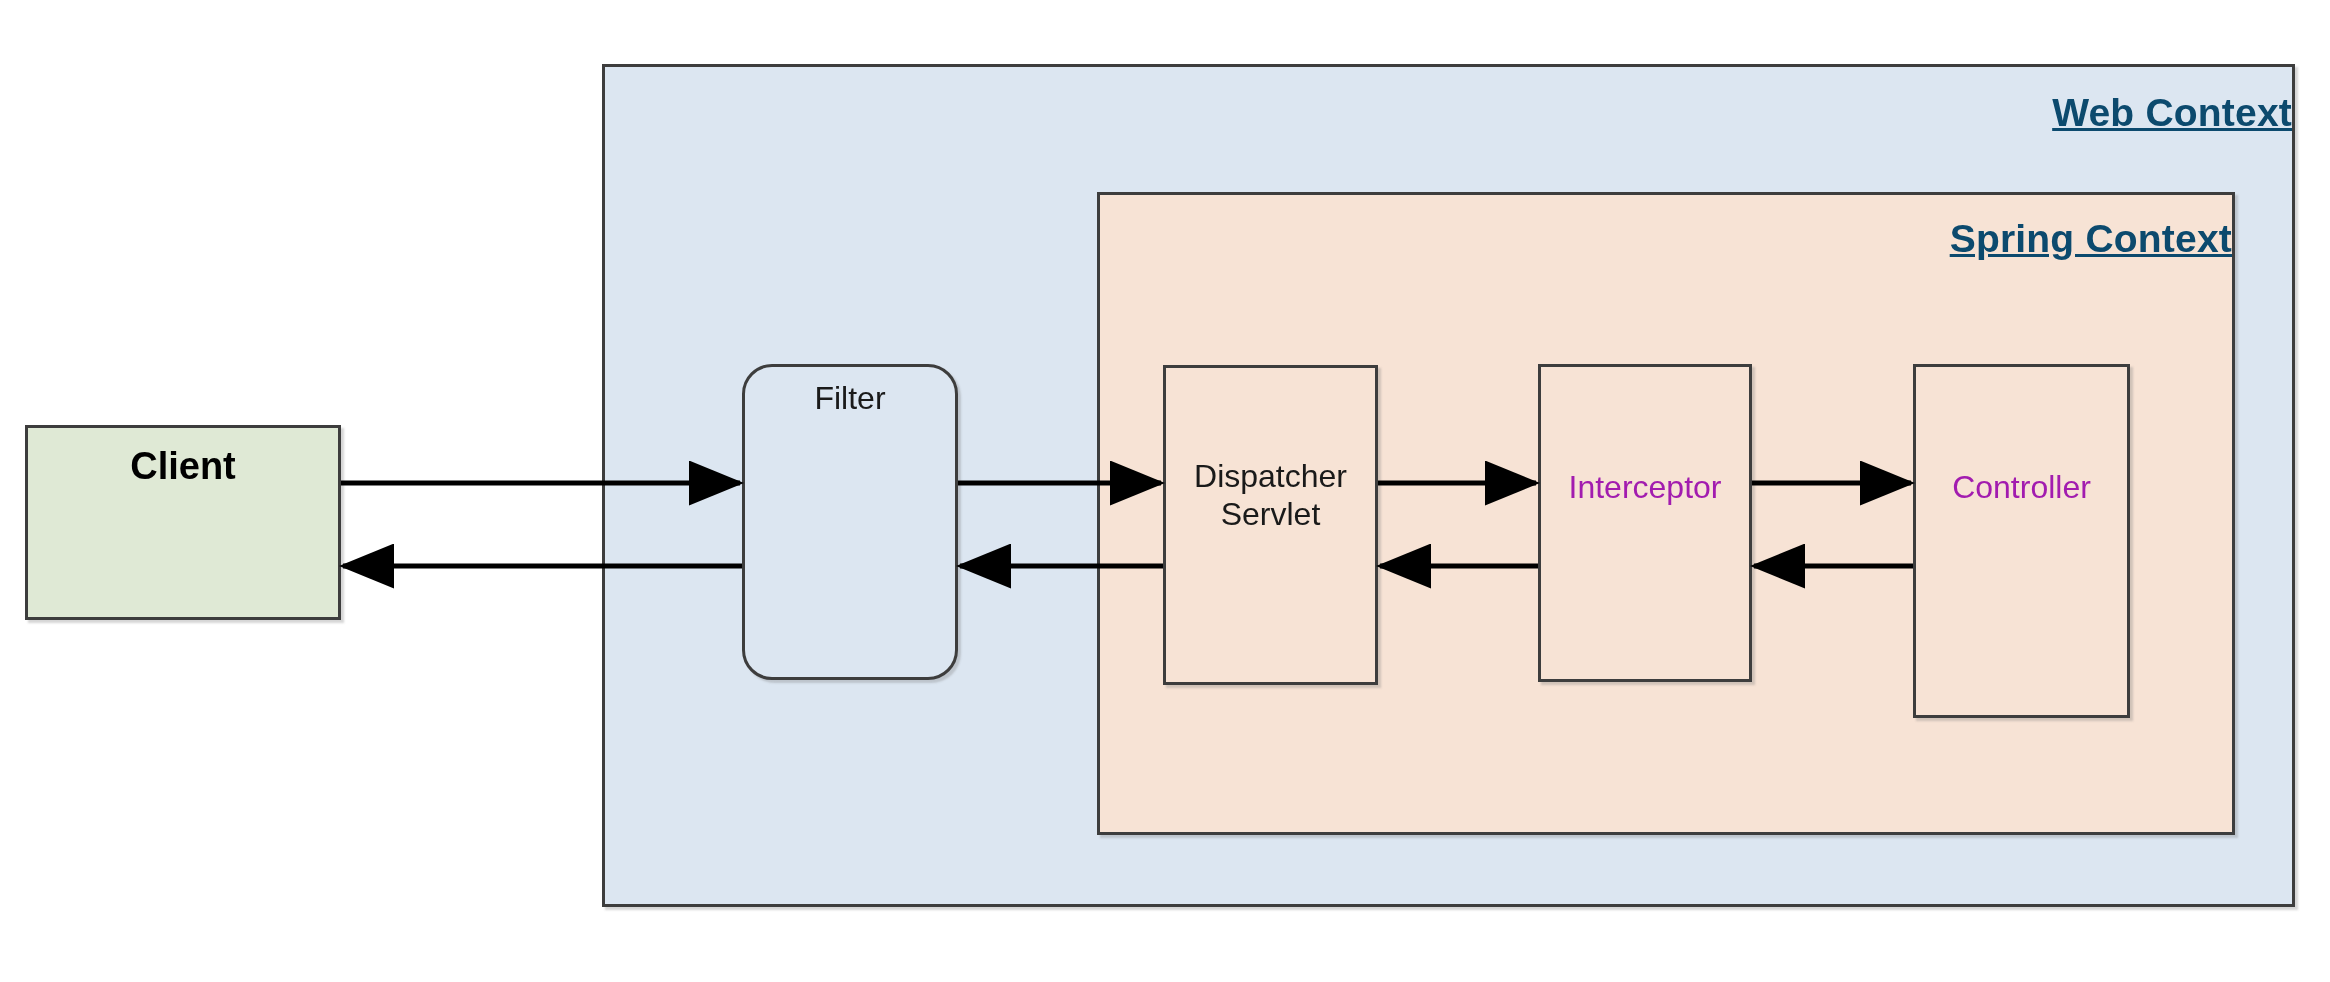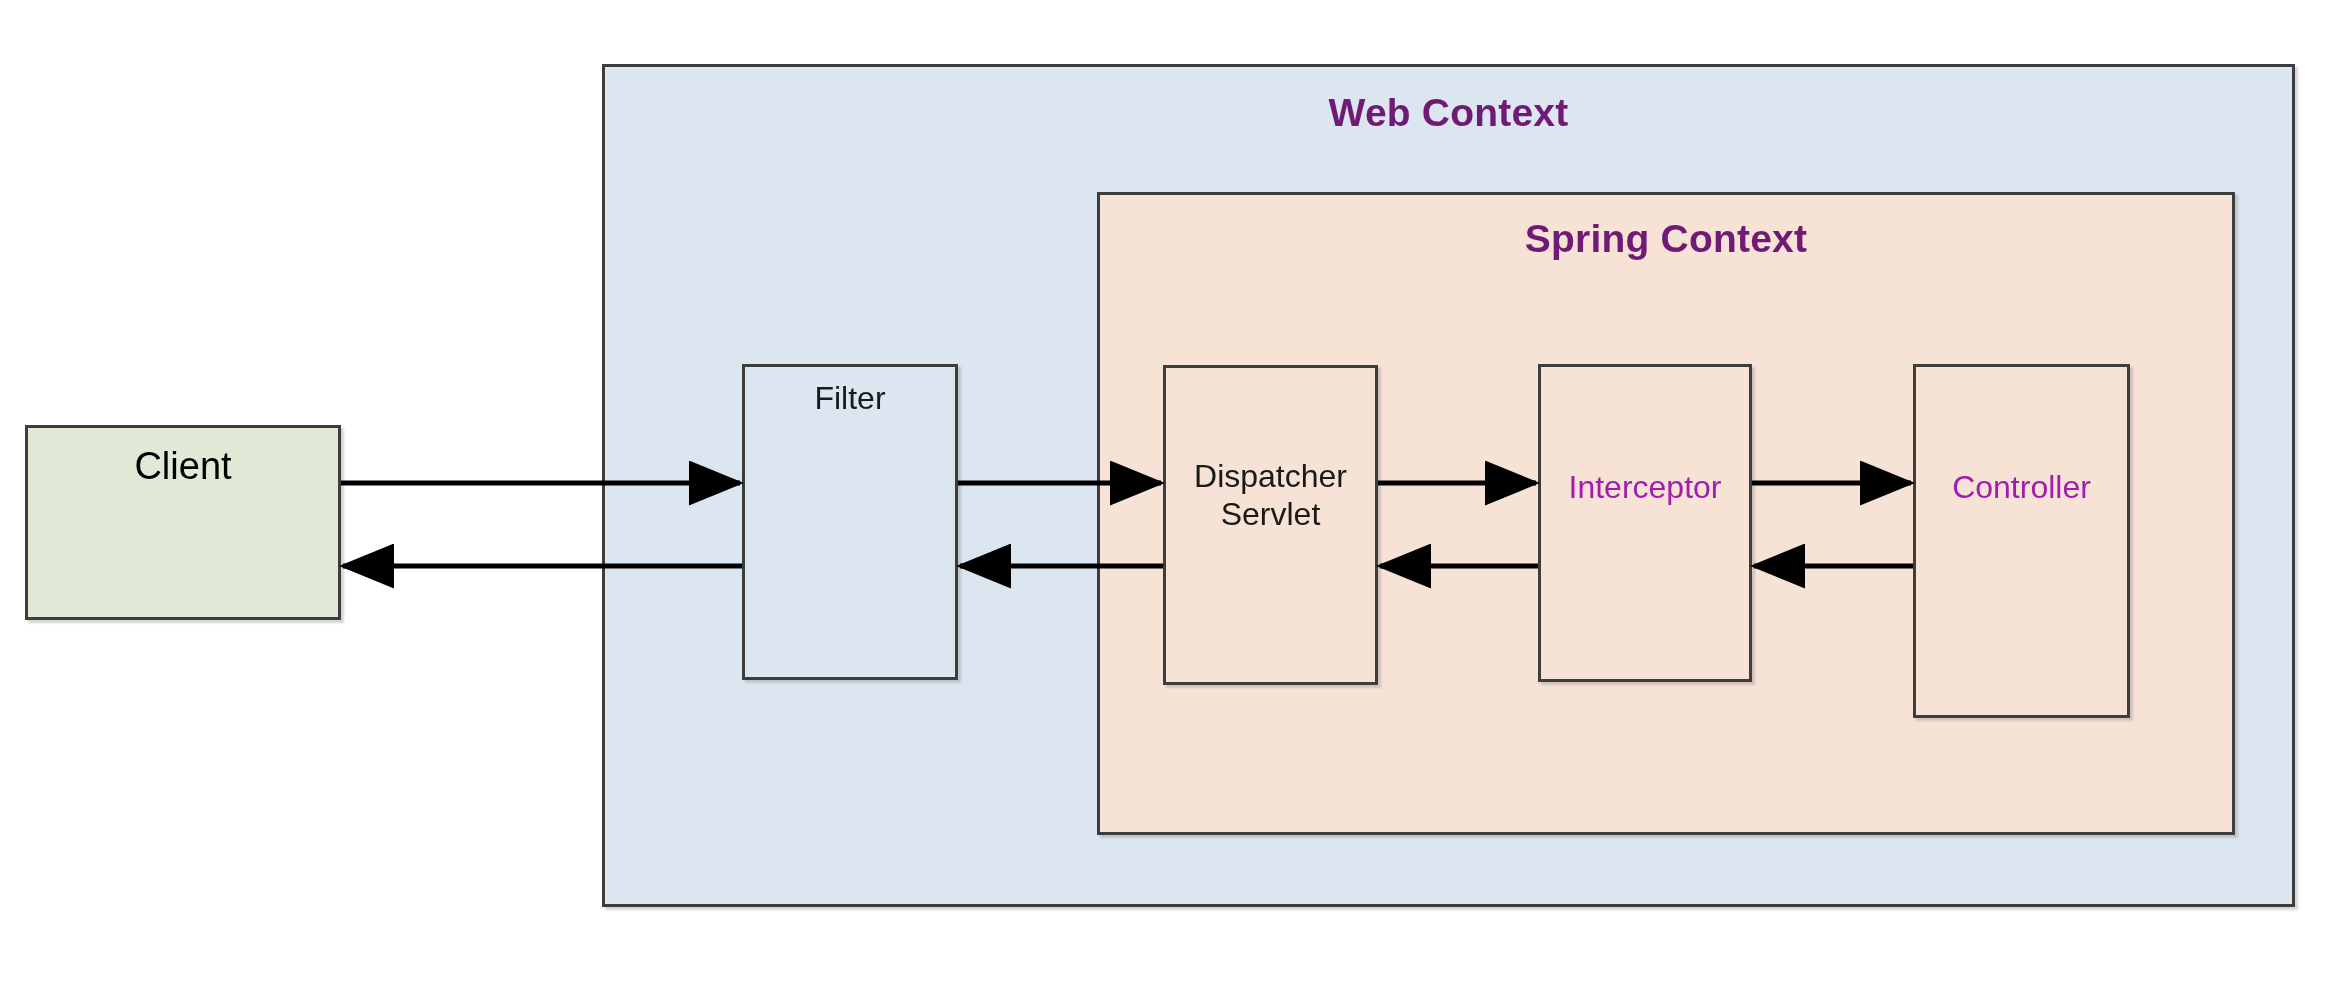--- a/index.html
+++ b/index.html
@@ -36,24 +36,25 @@
     left: 1097px;
     top: 192px;
     width: 1138px;
     height: 643px;
     background: #f7e3d5;
   }
   .container-title {
     position: absolute;
     left: 0;
     right: 0;
-    text-align: center;
+    text-align: right;
     font-weight: bold;
-    color: #701a75;
+    color: #0c4a6e;
     letter-spacing: 0.2px;
+    text-decoration: underline;
   }
   #web-context-title {
     top: 24px;
     font-size: 39px;
   }
   #spring-context-title {
     top: 22px;
     font-size: 39px;
   }
   
@@ -64,29 +65,30 @@
     height: 195px;
     background: #dfe9d5;
   }
   #client-label {
     position: absolute;
     left: 0;
     right: 0;
     top: 17px;
     text-align: center;
     font-size: 38px;
-    font-weight: normal;
+    font-weight: bold;
     color: #000000;
   }
   #filter-box {
     left: 742px;
     top: 364px;
     width: 216px;
     height: 316px;
     background: #dce6f1;
+    border-radius: 30px;
   }
   #filter-label {
     position: absolute;
     left: 0;
     right: 0;
     top: 13px;
     text-align: center;
     font-size: 32px;
     color: #1a1a1a;
   }

